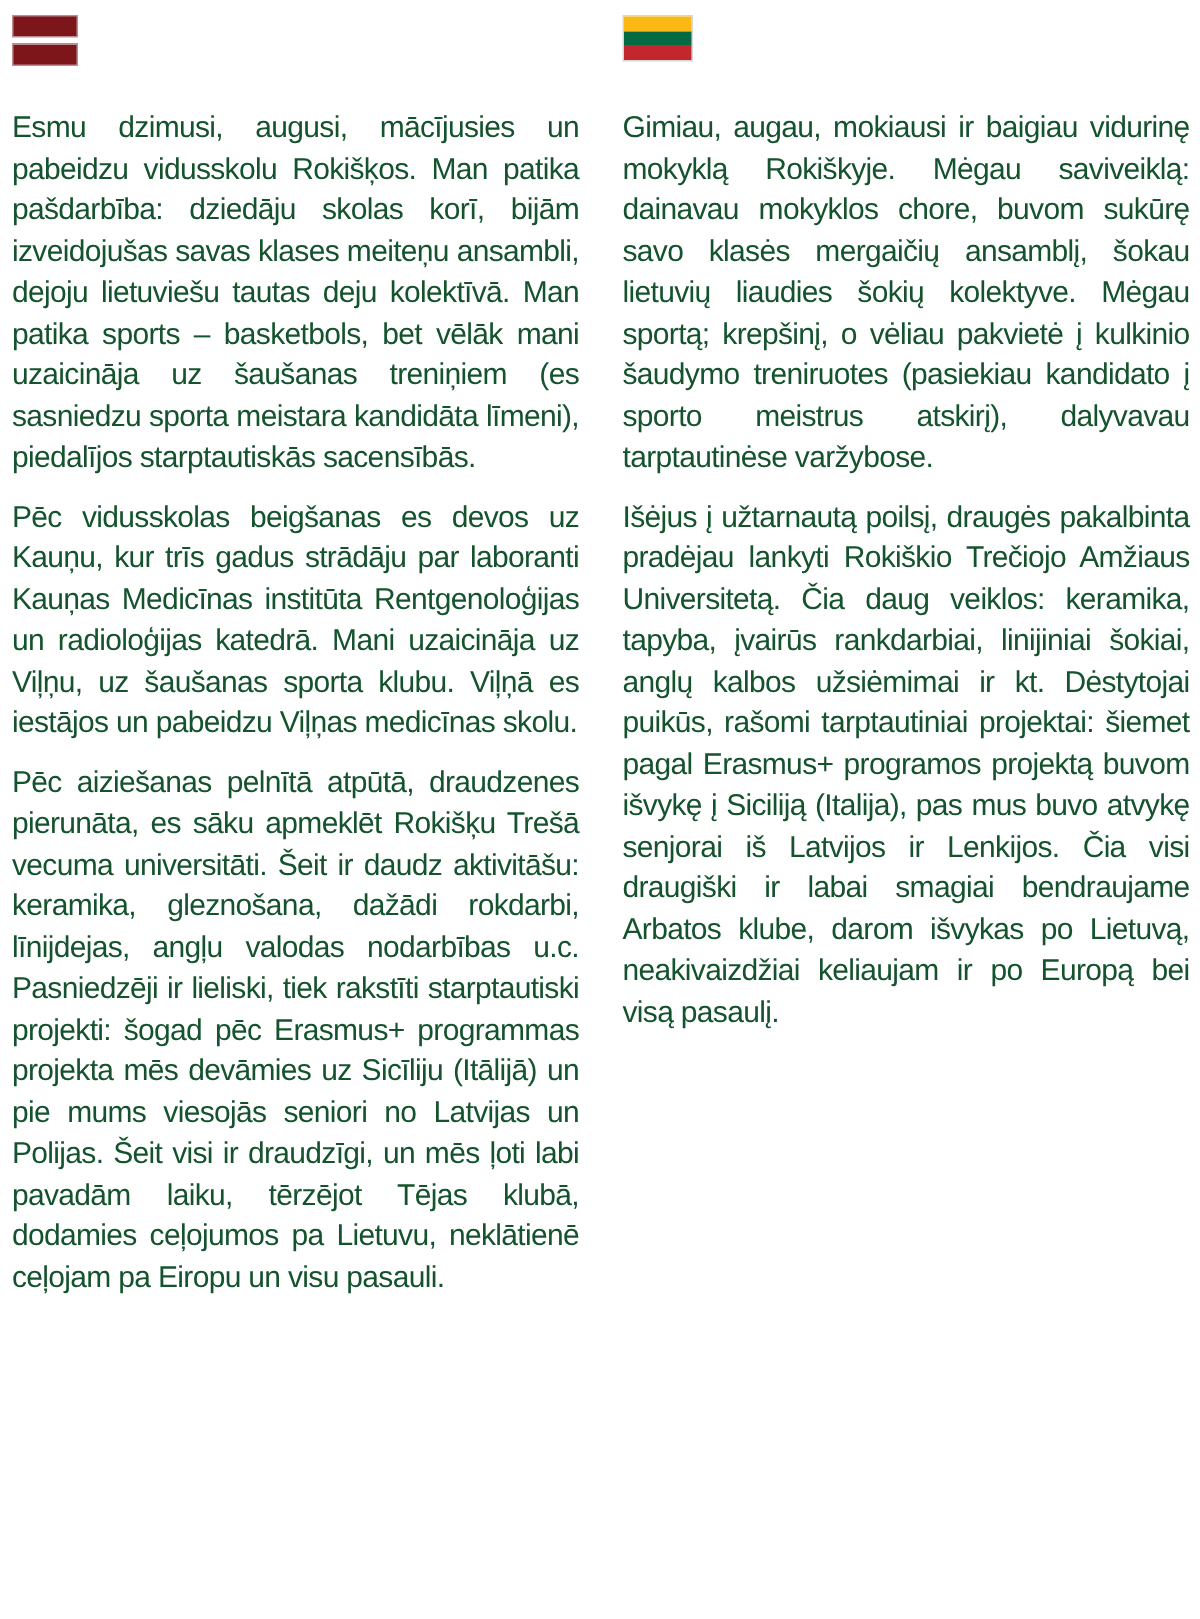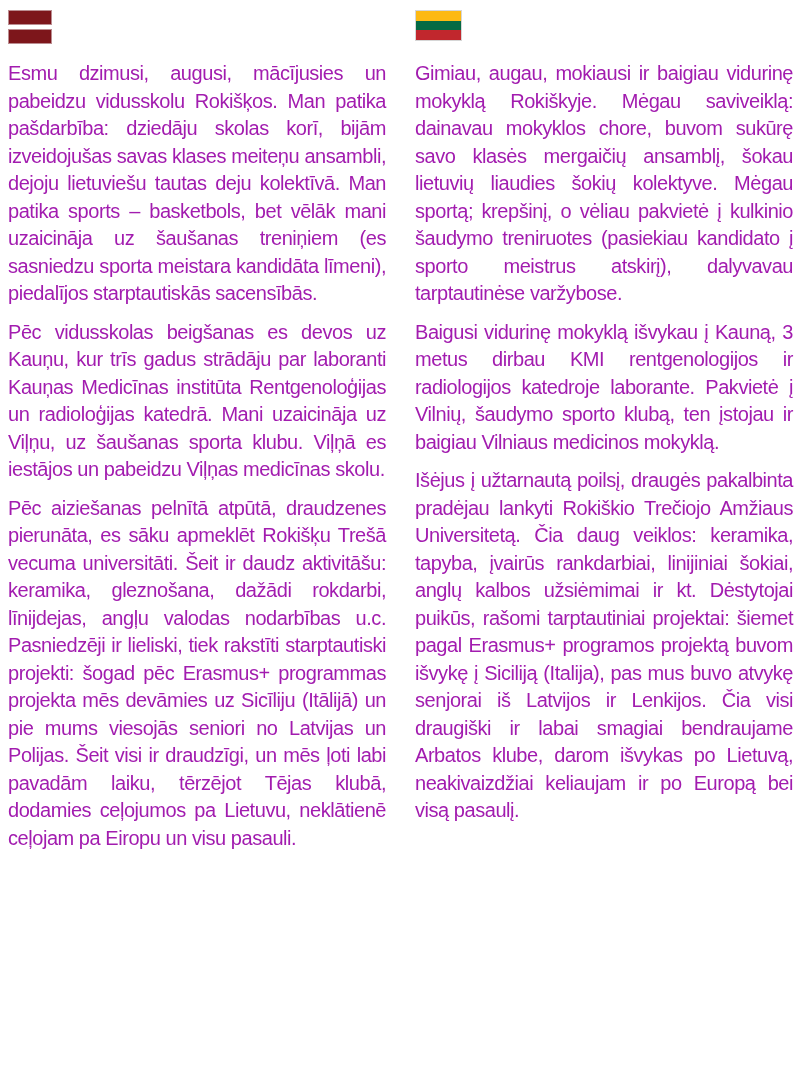--- a/index.html
+++ b/index.html
@@ -50,26 +50,26 @@
   }
   .flag-lt {
     width: 47px;
     height: 31px;
     border: 1px solid #d6d6d6;
   }
   .flag-lt .stripe {
     flex: 1 0 0;
   }
   .col-text p {
-    margin: 0 0 11px 0;
+    margin: 12px 0 11px 0;
     text-align: justify;
     font-size: 20px;
     line-height: 27.5px;
     letter-spacing: -0.45px;
-    color: #a21caf;
+    color: #14532d;
     hyphens: none;
   }
 </style>
 </head>
 <body>
 
 <div class="page">
 
   <div class="column">
     <div class="flag-slot">
@@ -89,18 +89,17 @@
   <div class="column">
     <div class="flag-slot">
       <div class="flag flag-lt">
         <div class="stripe" style="background: rgb(253, 185, 19);"></div>
         <div class="stripe" style="background: rgb(4, 106, 68);"></div>
         <div class="stripe" style="background: rgb(193, 39, 45);"></div>
       </div>
     </div>
     <div class="col-text">
       <p>Gimiau, augau, mokiausi ir baigiau vidurinę mokyklą Rokiškyje. Mėgau saviveiklą: dainavau mokyklos chore, buvom sukūrę savo klasės mergaičių ansamblį, šokau lietuvių liaudies šokių kolektyve. Mėgau sportą; krepšinį, o vėliau pakvietė į kulkinio šaudymo treniruotes (pasiekiau kandidato į sporto meistrus atskirį), dalyvavau tarptautinėse varžybose.</p>
-      <p>Baigusi vidurinę mokyklą išvykau į Kauną, 3 metus dirbau KMI rentgenologijos ir radiologijos katedroje laborante. Pakvietė į Vilnių, šaudymo sporto klubą, ten įstojau ir baigiau Vilniaus medicinos mokyklą.</p>
       <p>Išėjus į užtarnautą poilsį, draugės pakalbinta pradėjau lankyti Rokiškio Trečiojo Amžiaus Universitetą. Čia daug veiklos: keramika, tapyba, įvairūs rankdarbiai, linijiniai šokiai, anglų kalbos užsiėmimai ir kt. Dėstytojai puikūs, rašomi tarptautiniai projektai: šiemet pagal Erasmus+ programos projektą buvom išvykę į Siciliją (Italija), pas mus buvo atvykę senjorai iš Latvijos ir Lenkijos. Čia visi draugiški ir labai smagiai bendraujame Arbatos klube, darom išvykas po Lietuvą, neakivaizdžiai keliaujam ir po Europą bei visą pasaulį.</p>
     </div>
   </div>
 
 </div>
 
 </body></html>

